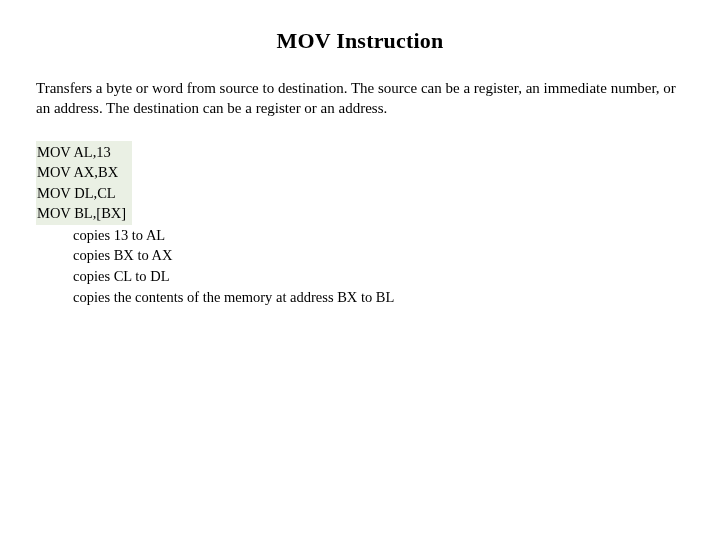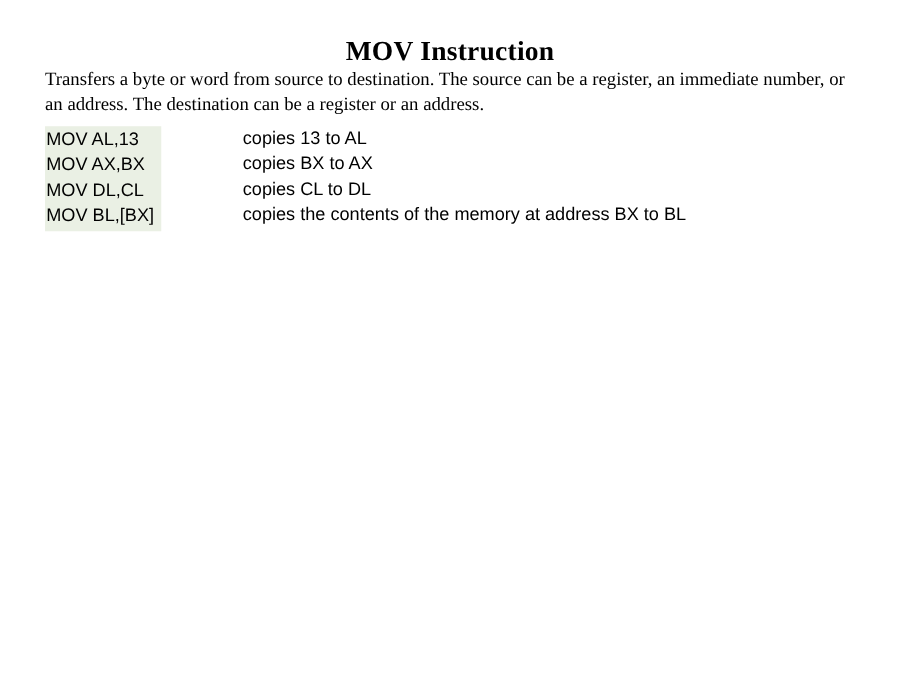--- a/index.html
+++ b/index.html
@@ -9,32 +9,33 @@
       background: #ffffff;
       font-family: "Times New Roman", Times, serif;
       color: #000000;
       padding: 28px 36px 36px 36px;
       overflow: hidden;
     }
     h1.title {
       font-size: 22px;
       font-weight: bold;
       text-align: center;
+      margin-bottom: 24px;
       letter-spacing: 0.2px;
     }
     p.desc {
       font-size: 15px;
       line-height: 1.35;
-      margin-bottom: 6px;
+      margin-bottom: 22px;
     }
     .example-block {
       display: flex;
-      flex-direction: row;
+      flex-direction: column;
       align-items: flex-start;
-      font-family: Liberation Sans, sans-serif;
+      font-family: Liberation Serif, serif;
       font-size: 14.5px;
       line-height: 1.42;
     }
     .code-col {
       background: #eaf0e4;
       padding: 1px 6px 1px 1px;
       white-space: pre;
       margin-right: 28px;
     }
     .explain-col {

